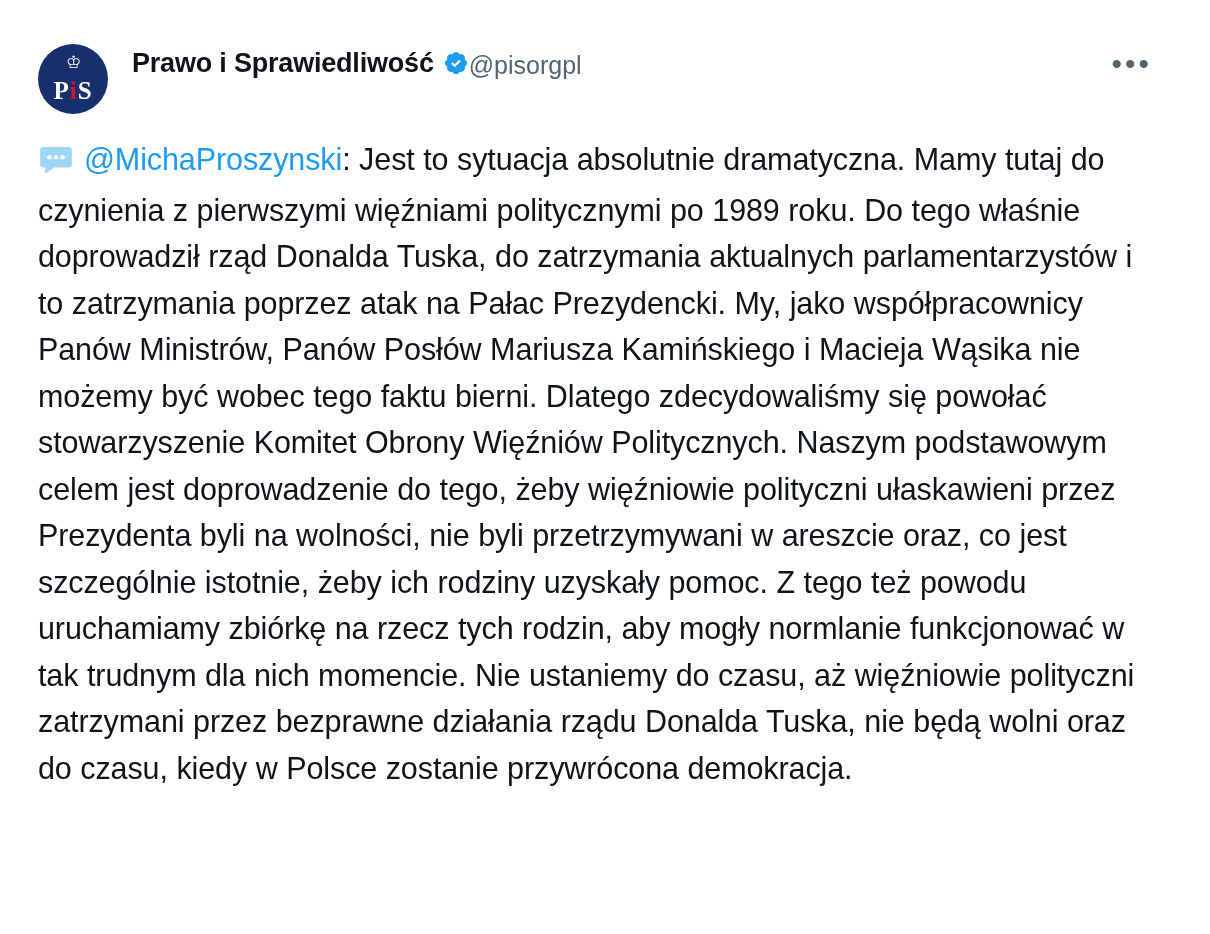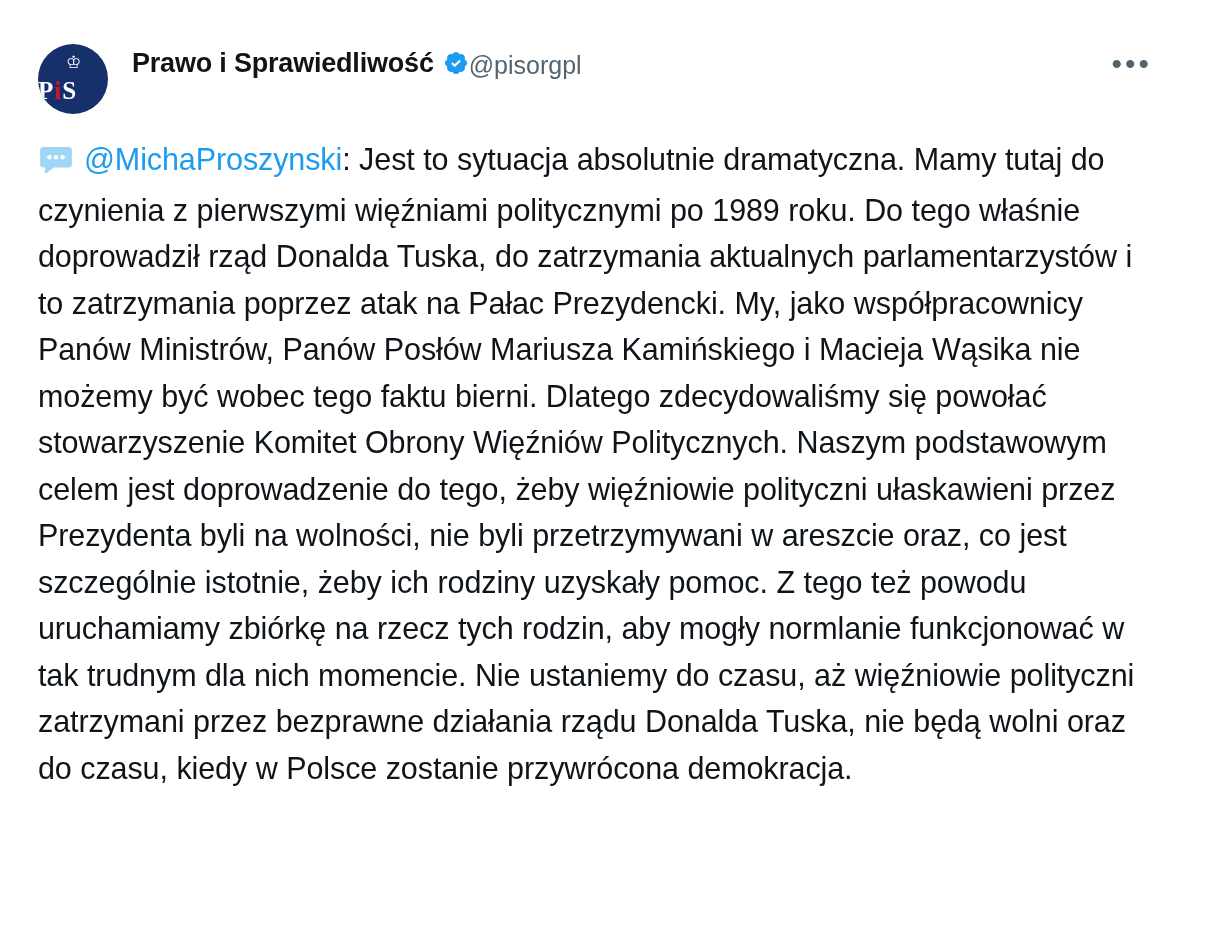--- a/index.html
+++ b/index.html
@@ -49,20 +49,21 @@
     color: #ffffff;
     font-size: 17px;
     line-height: 17px;
     letter-spacing: -1px;
   }
   .avatar .pis-text {
     position: absolute;
     bottom: 9px;
     left: 0;
     right: 0;
+    text-align: center;
     color: #ffffff;
     font-weight: bold;
     font-size: 25px;
     letter-spacing: 1px;
     font-family: "Liberation Serif", serif;
   }
   .avatar .pis-text .accent {
     color: #d3142c;
   }
 

